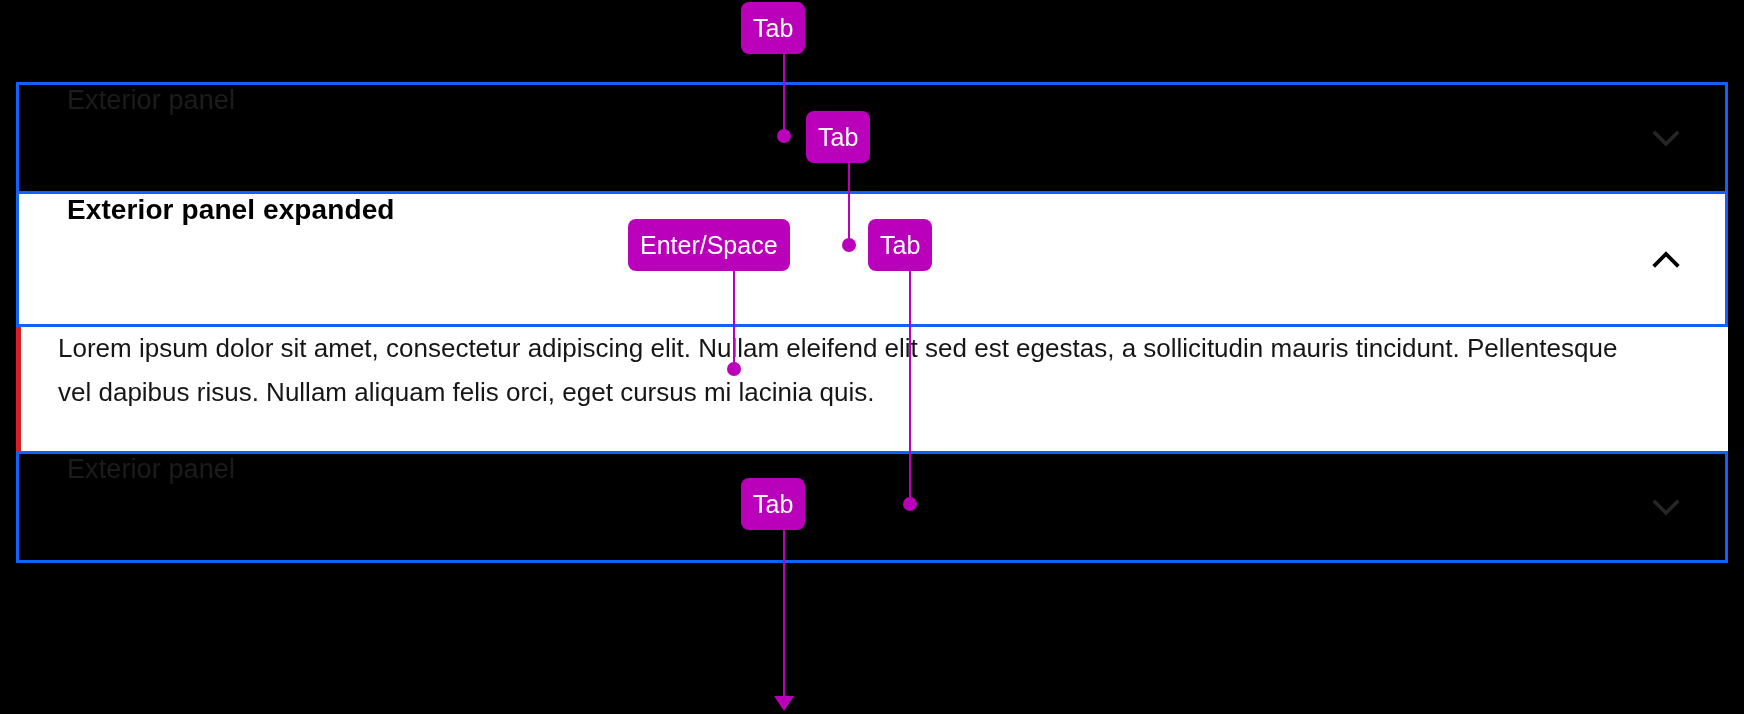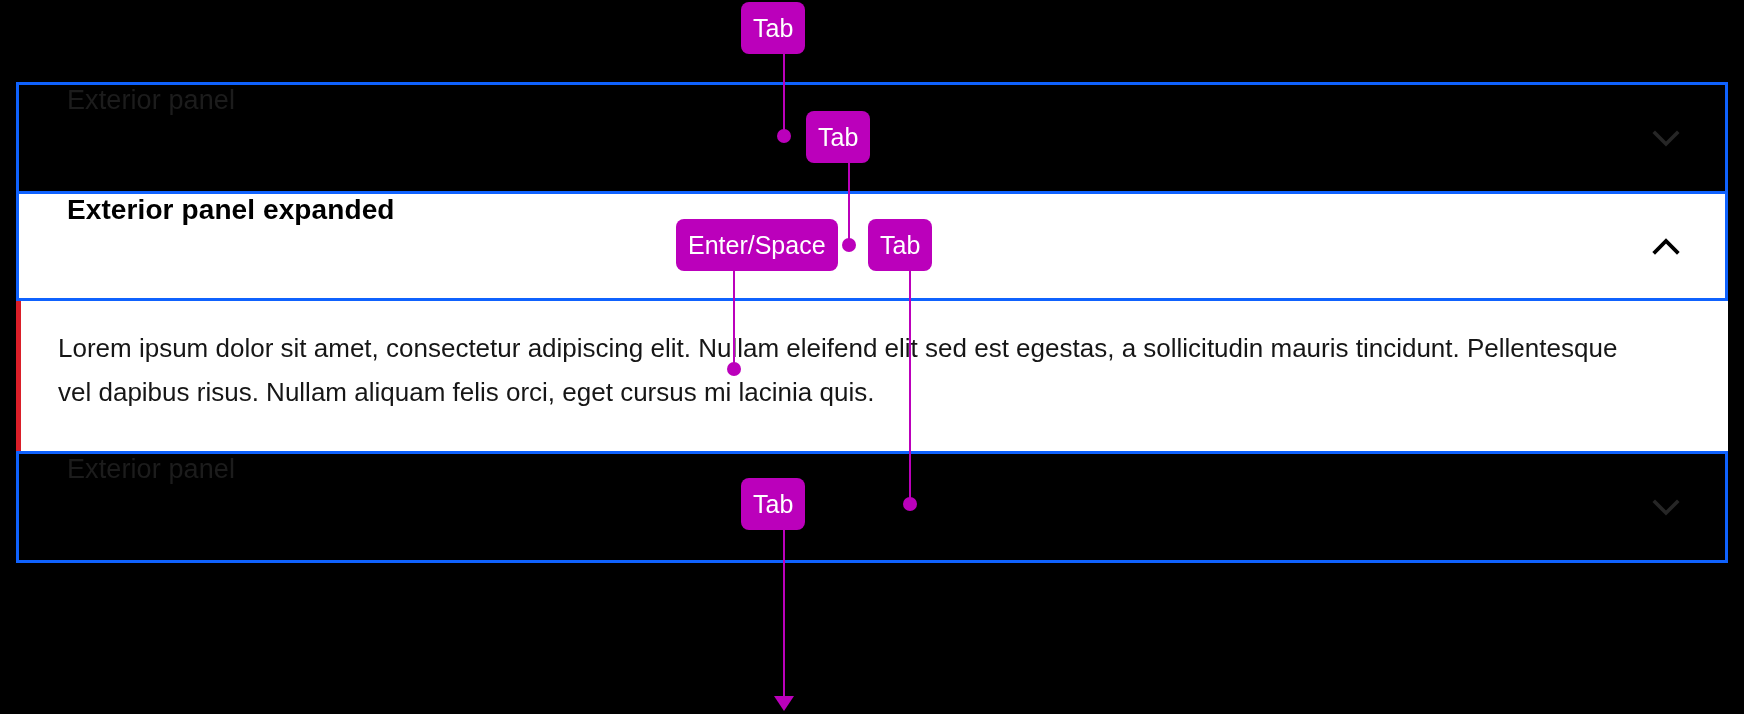--- a/index.html
+++ b/index.html
@@ -65,21 +65,21 @@
 
   
   #panel-1 {
     top: 82px;
     height: 112px;
   }
 
   
   #panel-2-header {
     top: 191px;
-    height: 110px;
+    height: 136px;
     background: #ffffff;
     z-index: 4;
   }
   #panel-2-header .panel-title {
     color: #000000;
     font-weight: 700;
     font-size: 28px;
   }
 
   
@@ -158,21 +158,21 @@
     width: 0; height: 0;
     border-left: 10px solid transparent;
     border-right: 10px solid transparent;
     border-top: 15px solid #bb00bb;
     z-index: 19;
   }
 
   
   #kbd-1 { left: 741px; top: 2px; }
   #kbd-2 { left: 806px; top: 111px; }
-  #kbd-3 { left: 676px; top: 219px; }
+  #kbd-3 { left: 628px; top: 219px; }
   #kbd-4 { left: 868px; top: 219px; }
   #kbd-5 { left: 741px; top: 478px; }
 
   #conn-1 { left: 783px; top: 54px;  height: 79px; }
   #conn-2 { left: 848px; top: 163px; height: 79px; }
   #conn-3 { left: 733px; top: 271px; height: 96px; }
   #conn-4 { left: 909px; top: 271px; height: 230px; }
   #conn-5 { left: 783px; top: 530px; height: 166px; }
 
   #dot-1 { left: 777px; top: 129px; }

